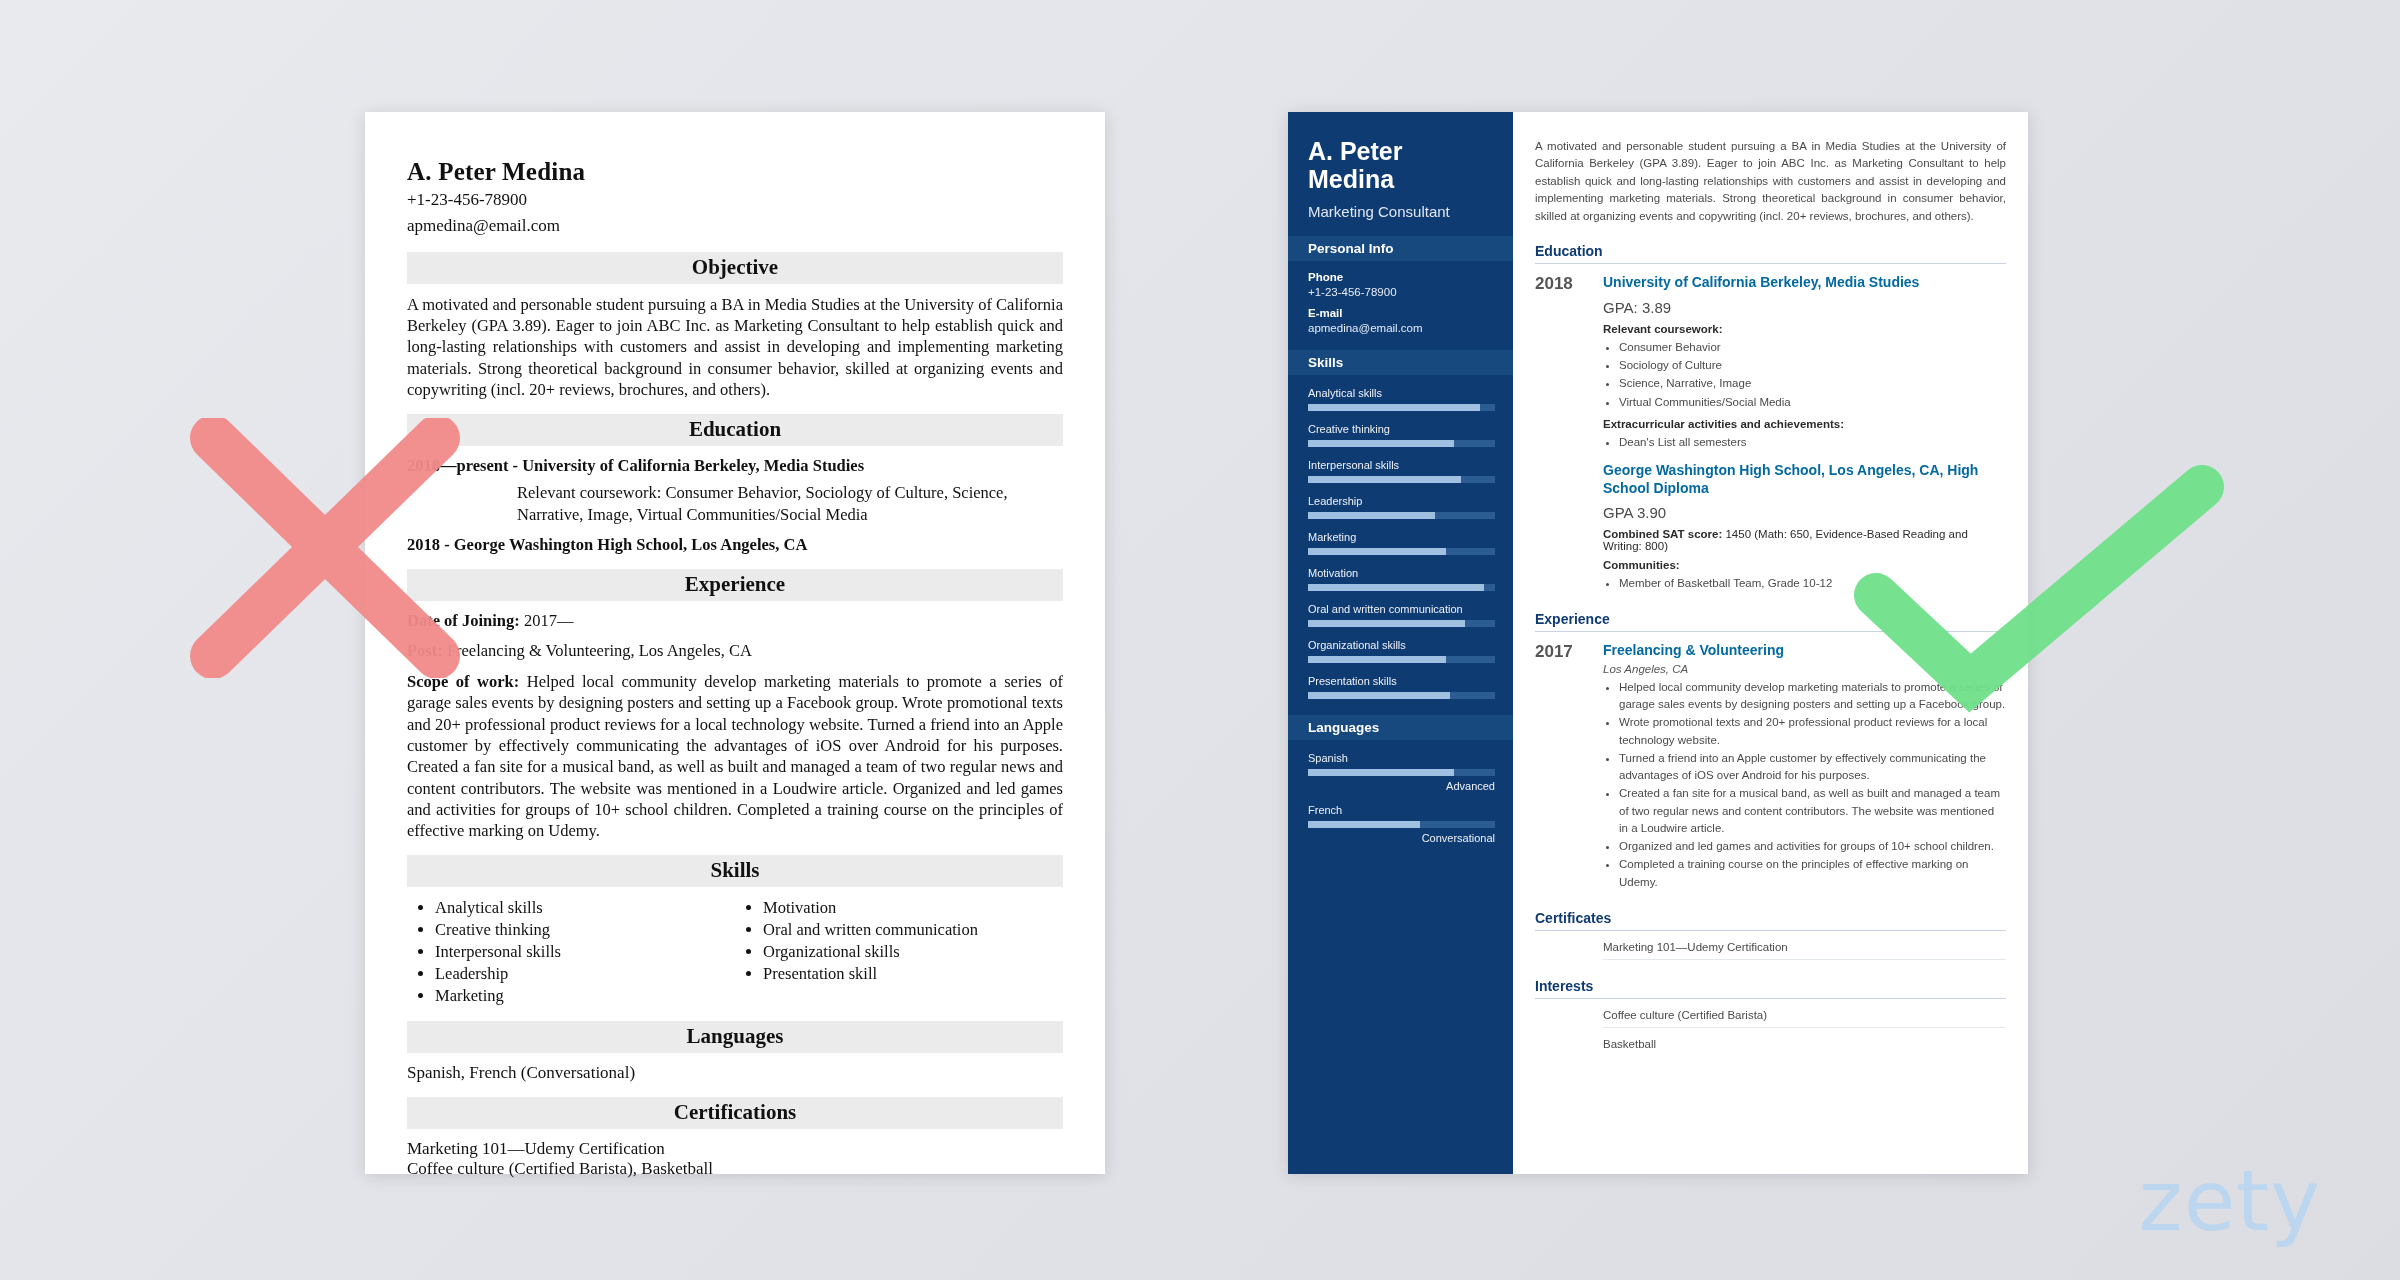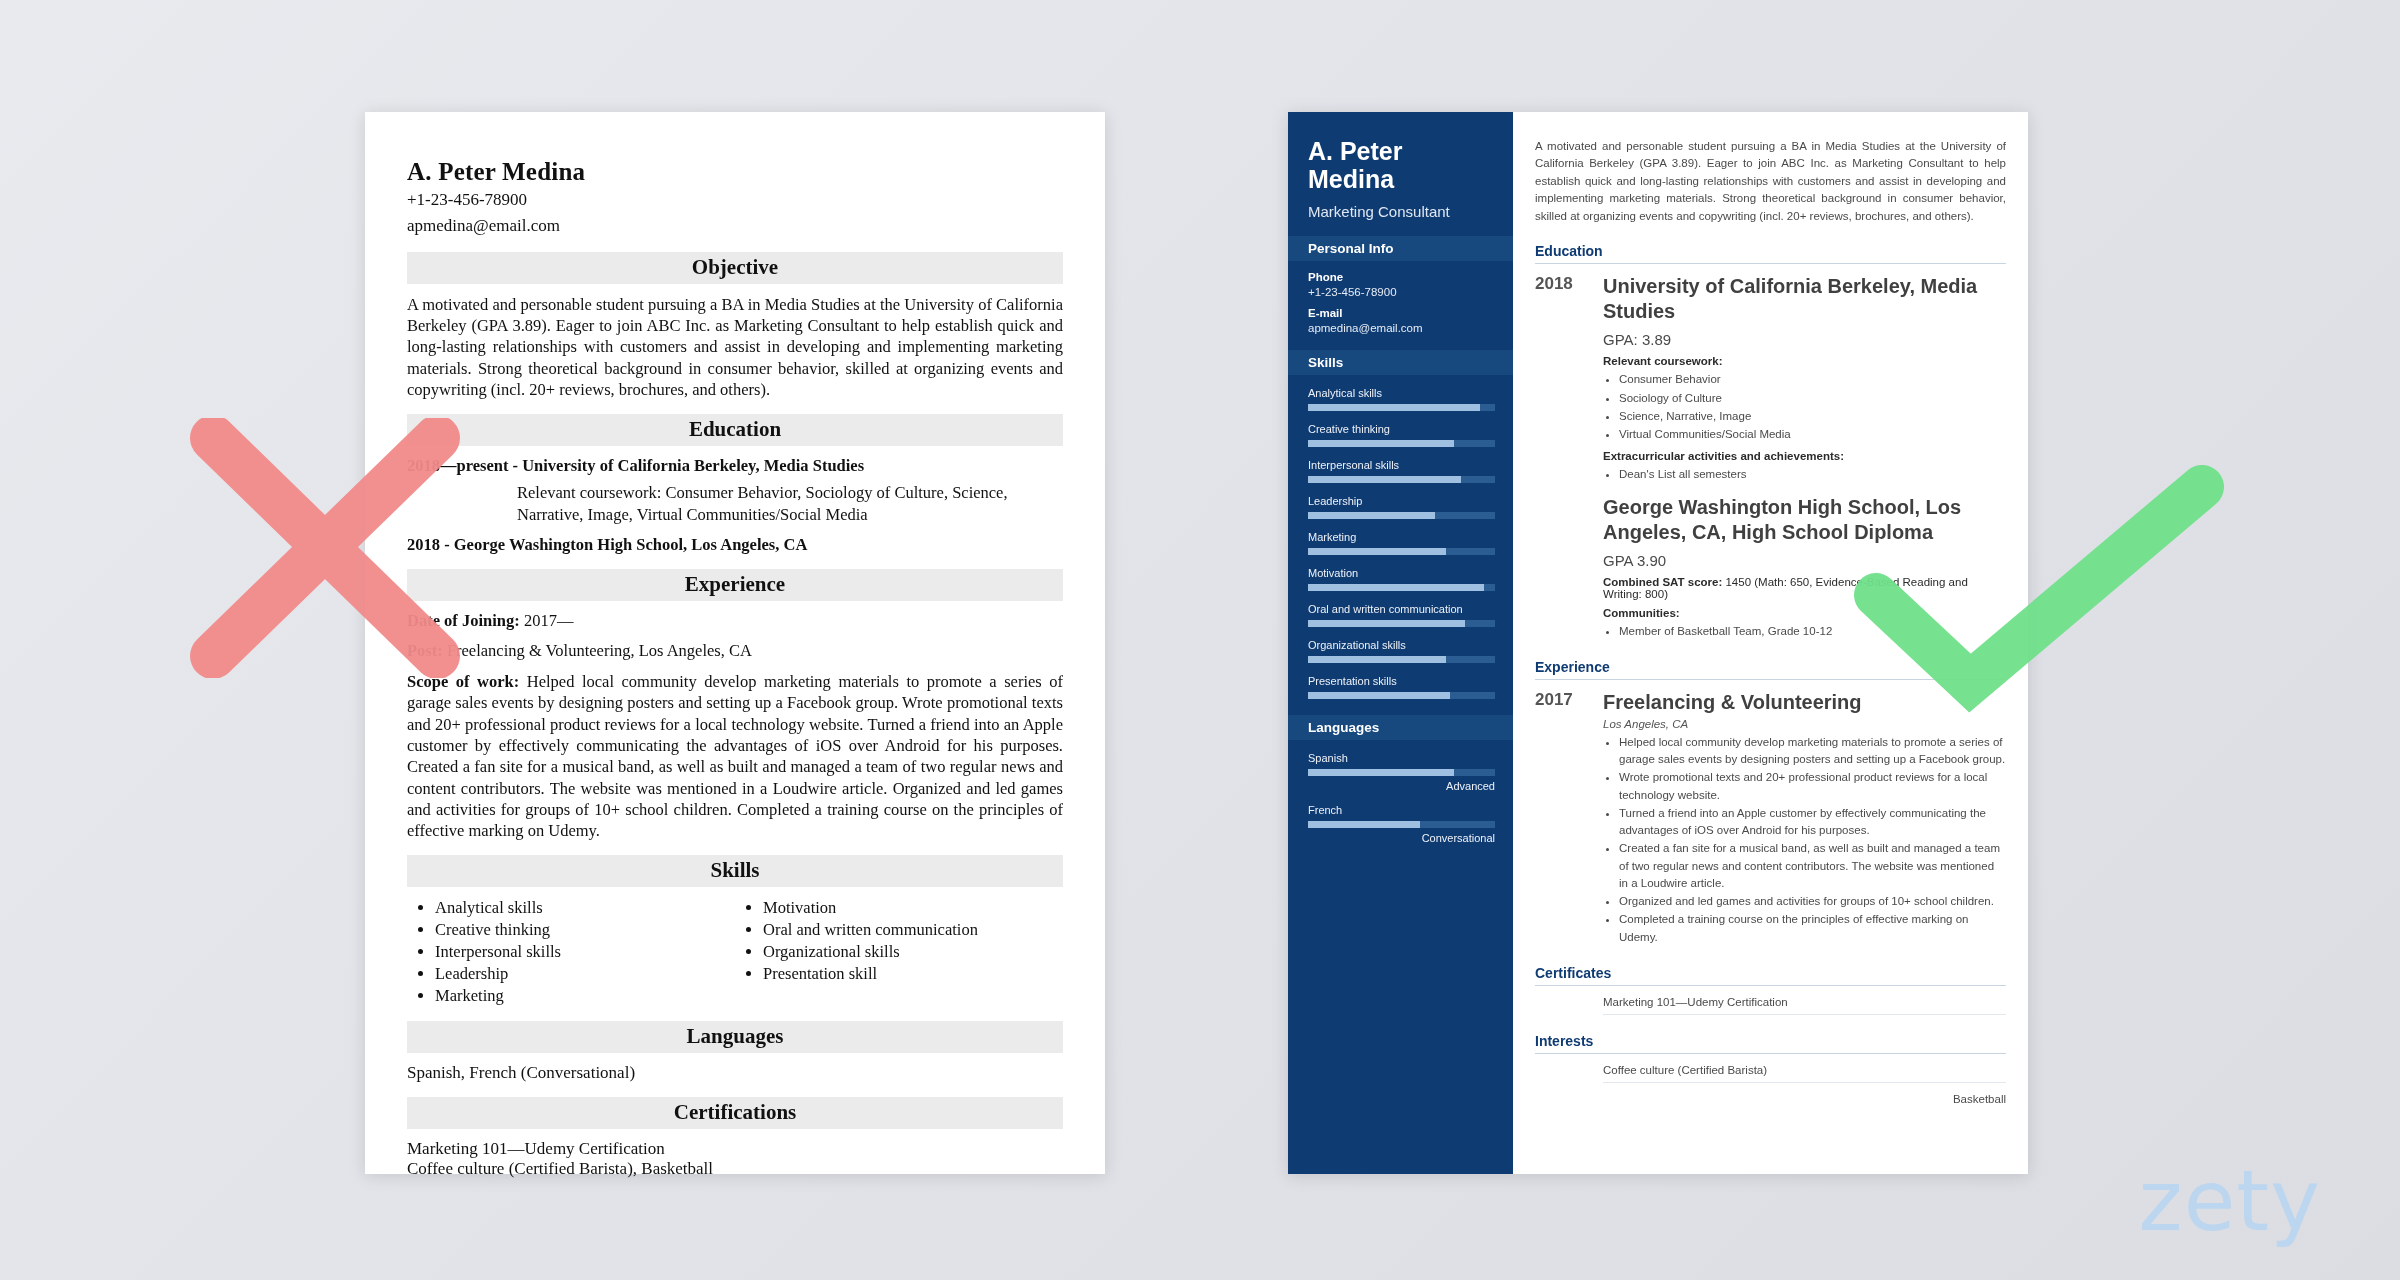--- a/index.html
+++ b/index.html
@@ -149,28 +149,28 @@
     font-size: 14px;
     font-weight: bold;
     color: #0f3b73;
     margin: 18px 0 0 0;
     padding-bottom: 4px;
     border-bottom: 1px solid #c9d4e2;
   }
   .g-row { display: flex; margin-top: 10px; }
   .g-year { width: 68px; font-size: 17px; color: #555; flex: 0 0 68px; font-weight: bold; }
   .g-body { flex: 1; }
-  .g-job-title { font-size: 20px; font-weight: bold; color: #404040; line-height: 1.25; }
+  .g-job-title { font-size: 14px; font-weight: bold; color: #0369a1; line-height: 1.25; }
   .g-job-sub { font-size: 11.5px; font-style: italic; color: #555; margin-top: 3px; }
   .g-small { font-size: 15px; color: #4a4a4a; margin-top: 7px; }
   .g-bold-small { font-size: 11.5px; font-weight: bold; color: #2b2b2b; margin-top: 7px; }
   .g-body ul { margin: 4px 0 0 0; padding-left: 16px; }
   .g-body ul li { font-size: 11.5px; line-height: 1.5; color: #4a4a4a; margin-bottom: 1px; }
   .g-flat { font-size: 11.5px; color: #4a4a4a; margin-top: 10px; padding-bottom: 6px; border-bottom: 1px solid #e3e8ef; }
-  .g-flat.last { border-bottom: none; text-align: right; }
+  .g-flat.last { border-bottom: none; }
   .g-indent { margin-left: 68px; }
 
   
   #zety {
     position: absolute;
     right: 79px; bottom: 30px;
     font-size: 84px;
     color: #bcd6ef;
     font-family: "DejaVu Sans", sans-serif;
     letter-spacing: 1px;

